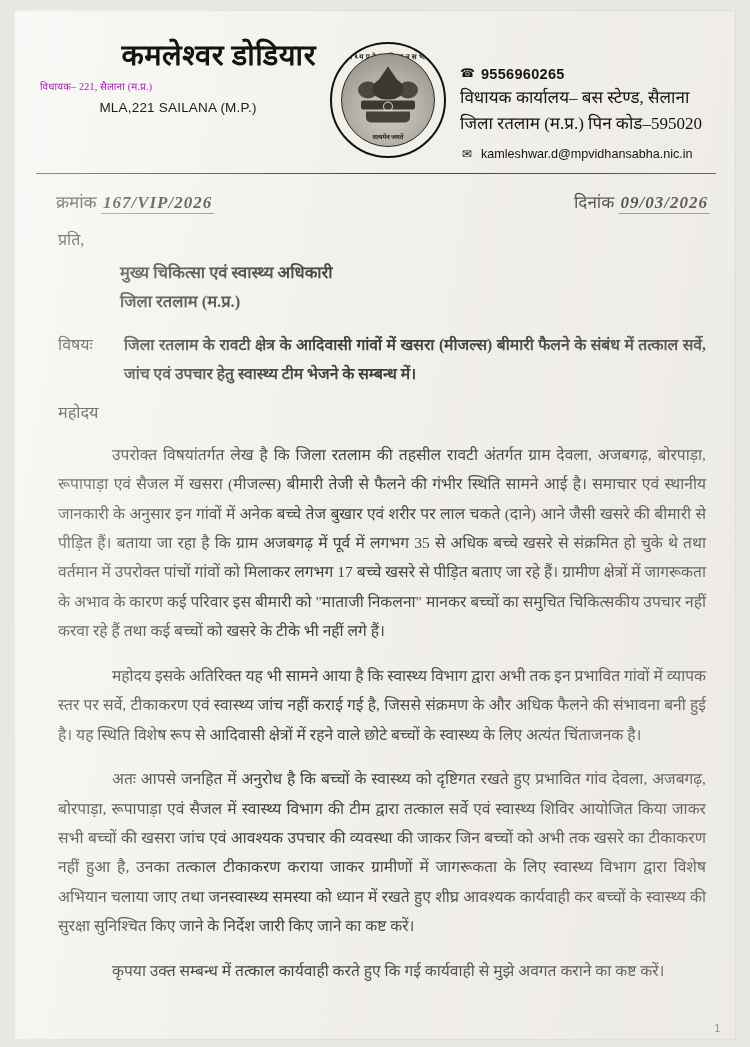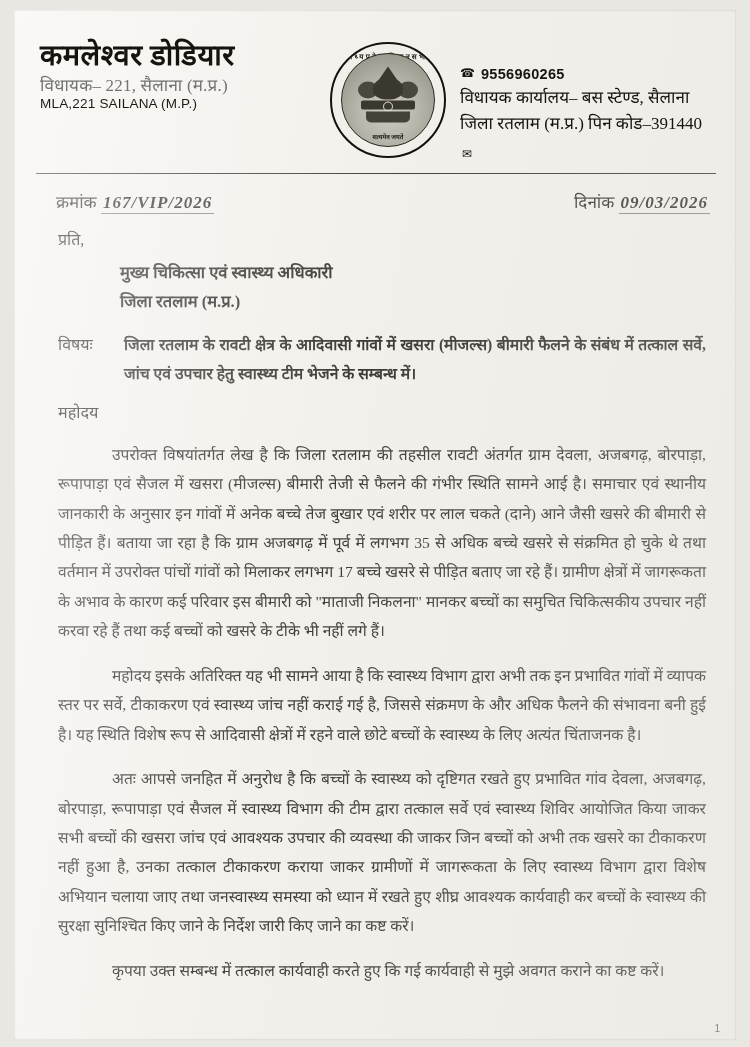--- a/index.html
+++ b/index.html
@@ -52,40 +52,43 @@
     width: 276px;
     flex: none;
   }
   .name-hi {
     font-family: "Liberation Serif", serif;
     font-size: 29px;
     font-weight: bold;
     letter-spacing: 0.5px;
     color: #15140f;
     line-height: 1.1;
+    text-align: right;
   }
   .desig-hi {
-    font-size: 17px;
-    color: #737373;
-    margin-top: 1px;
+    font-size: 10px;
+    color: #a21caf;
+    margin-top: 7px;
     letter-spacing: 0.2px;
   }
   .name-en {
     font-family: "Liberation Sans", sans-serif;
     font-size: 20.5px;
     font-weight: bold;
     color: #15140f;
     margin-top: 13px;
     letter-spacing: 0.3px;
   }
   .desig-en {
     font-family: "Liberation Sans", sans-serif;
     font-size: 13.5px;
     color: #1d1b16;
+    margin-top: 7px;
     letter-spacing: 0.2px;
+    text-align: center;
   }
 
   .lh-emblem {
     width: 128px;
     flex: none;
     display: flex;
     justify-content: center;
     padding-top: 2px;
   }
   .emblem {
@@ -345,26 +348,27 @@
         </div>
       </div>
 
       <div class="lh-right">
         <div class="row">
           <span class="ico">☎</span>
           <span class="phone-num">9556960265</span>
         </div>
         <div class="addr-hi">
           <div>विधायक कार्यालय– बस स्टेण्ड, सैलाना</div>
-          <div>जिला रतलाम (म.प्र.) पिन कोड–391440</div>
+          <div>जिला रतलाम (म.प्र.) पिन कोड–595020</div>
         </div>
         <div class="addr-en">
         </div>
         <div class="row email-row">
           <span class="ico">✉</span>
+          <span>kamleshwar.d@mpvidhansabha.nic.in</span>
         </div>
       </div>
     </div>
 
     <div class="hr-main"></div>
 
     <div class="refline">
       <div>
         <span>क्रमांक</span>
         <span class="hand">167/VIP/2026</span>

